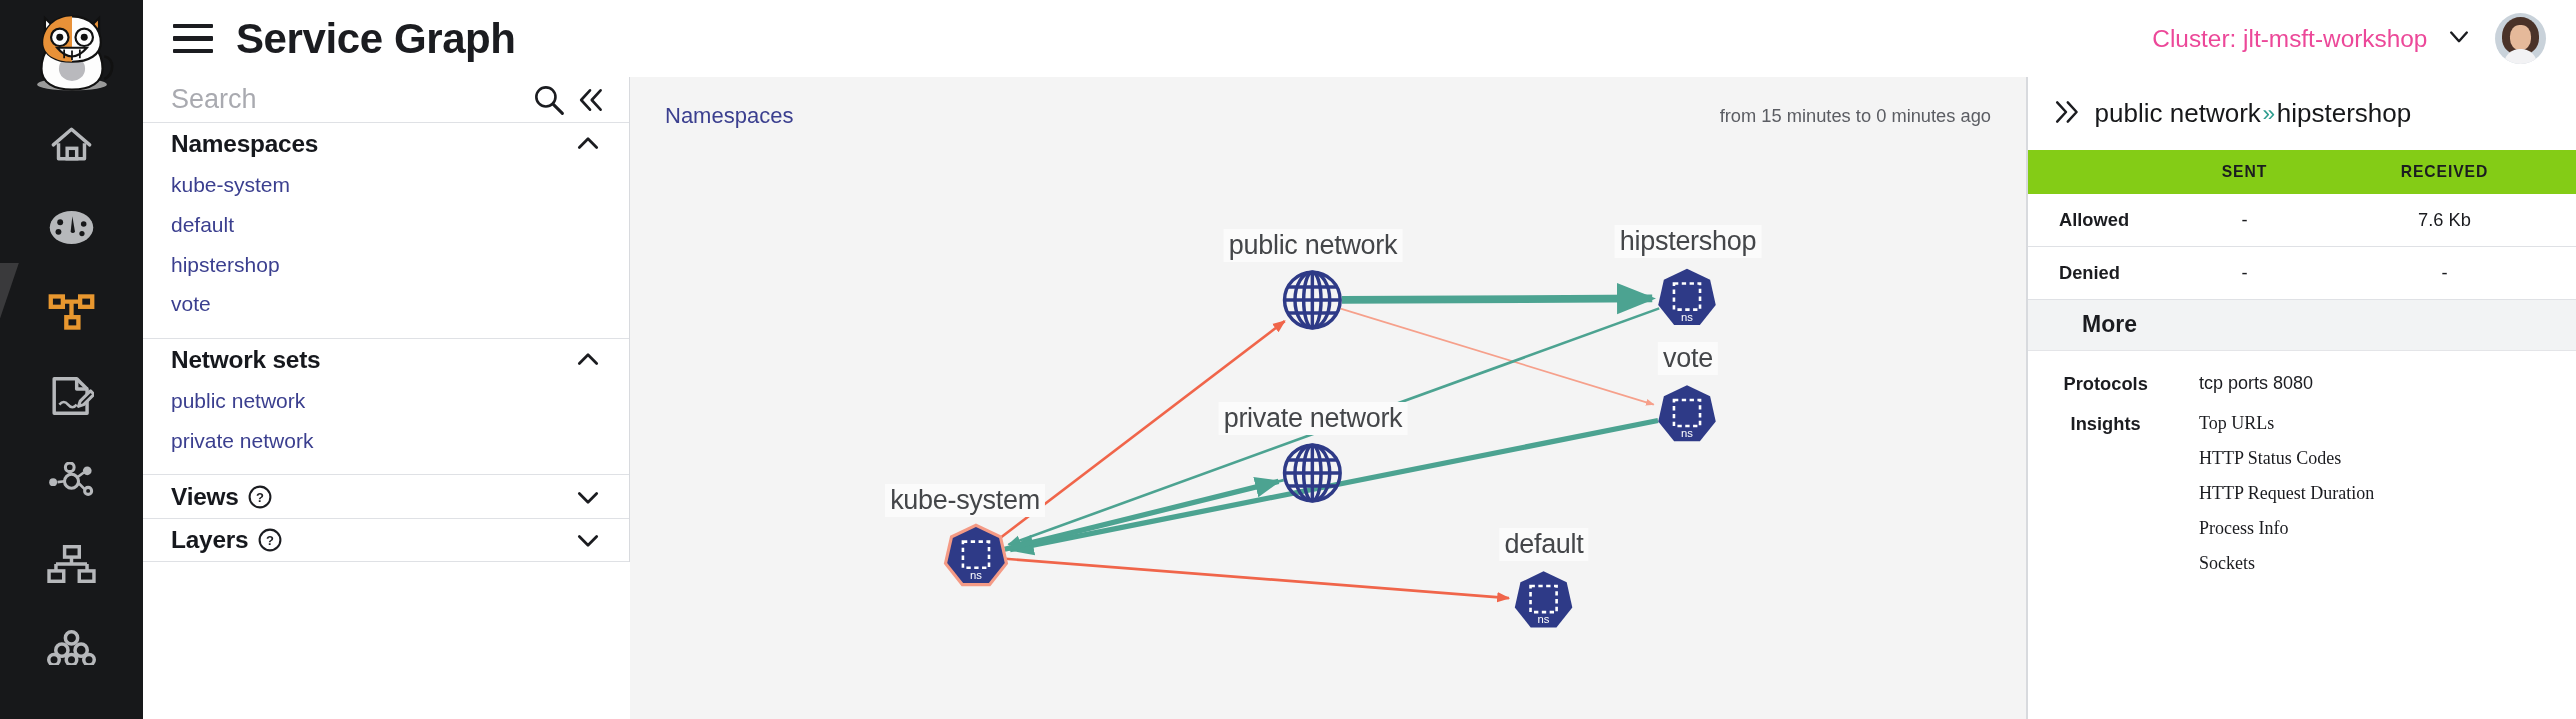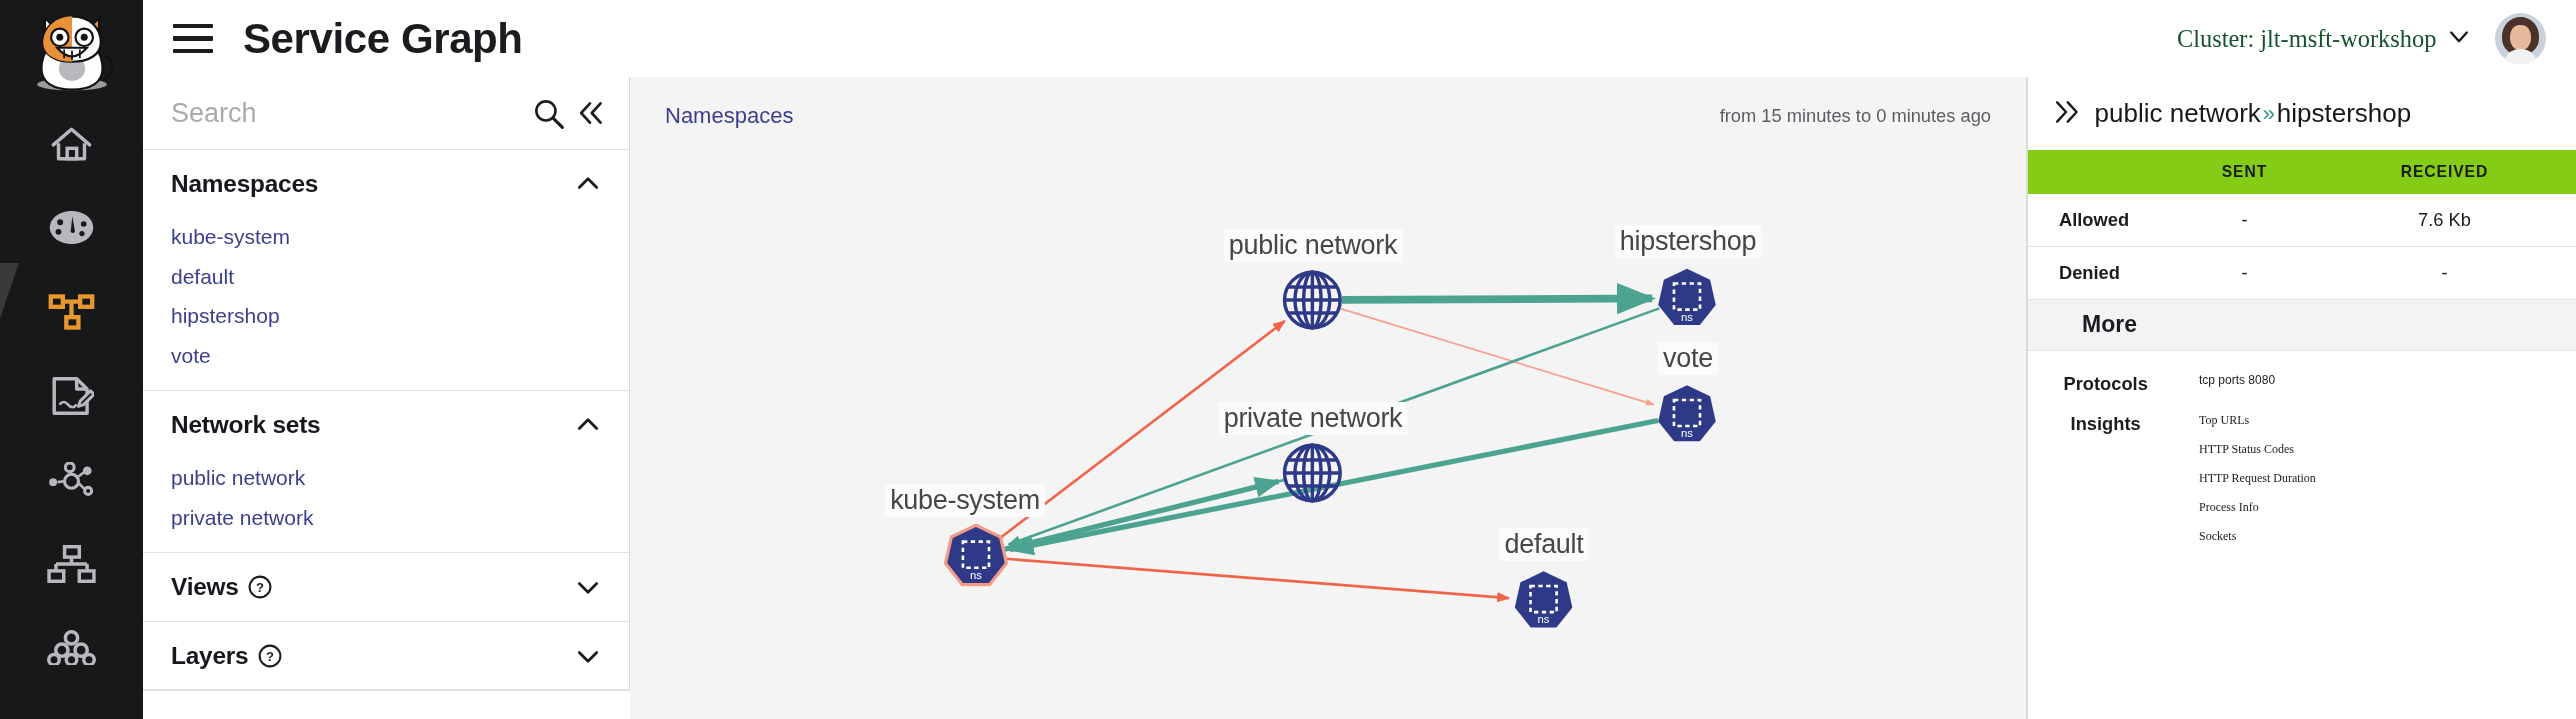--- a/index.html
+++ b/index.html
@@ -24,21 +24,21 @@
   }
   .rail-item.active::before {
     content: ""; position: absolute; left: 0; top: -7px;
     width: 19px; height: 56px; background: #3a3a3c;
     clip-path: polygon(0 0, 100% 0, 0 100%);
   }
   .rail-item svg { display: block; }
 
   
   .panel {
-    width: 487px; flex: 0 0 487px; height: 691px;
+    width: 487px; flex: 0 0 487px; height: 562px;
     background: #ffffff; border-right: 0.9px solid #d8dade;
     display: flex; flex-direction: column;
   }
   .panel-head {
     height: 77px; display: flex; align-items: center;
     padding: 0 22.6px 0 28px; border-bottom: 1.7px solid #dfe1e5;
     background: #fff;
   }
   .search-input {
     flex: 1 1 auto; border: none; outline: none;
@@ -112,35 +112,35 @@
   .tbl tbody td.lead { font-weight: bold; text-align: left; padding-left: 31px; }
   .more-bar {
     background: #f2f3f4; font-size: 23px; font-weight: bold; color: #1b1c20;
     padding: 11.3px 0 11.3px 54px; border-bottom: 0.9px solid #e4e5e8;
   }
   .kv { display: flex; padding: 10.5px 0 0 0; }
   .kv .k {
     width: 171px; flex: 0 0 171px; text-align: center; padding-right: 15.7px;
     font-size: 18.3px; font-weight: bold; color: #1b1c20;
   }
-  .kv .v { font-size: 12px; color: #1b1c20; }
+  .kv .v { font-size: 18px; color: #1b1c20; }
   .kv .v .line { padding-bottom: 14px; }
   .kv .v .line.link { cursor: pointer; font-family: Liberation Serif, serif; }
 
   
   .topbar {
     position: absolute; top: 0; left: 143px; width: 2433px; height: 77px;
     background: #ffffff; display: flex; align-items: center;
     z-index: 5; border-bottom: none;
   }
   .burger { width: 40px; height: 30px; margin-left: 30px; display:flex; flex-direction:column; justify-content:space-between; cursor:pointer;}
   .burger span { display:block; height: 4.4px; background:#1b1c20; border-radius:0.9px; }
-  .app-title { font-size: 42px; font-weight: bold; color: #1b1c20; margin-left: 30px; letter-spacing: -0.4px; }
+  .app-title { font-size: 42px; font-weight: bold; color: #1b1c20; margin-left: 23px; letter-spacing: -0.4px; }
   .topbar-right { margin-left: auto; display: flex; align-items: center; gap: 22.6px; padding-right: 30px; }
-  .cluster-sel { display: flex; align-items: center; gap: 10px; font-size: 24.4px; color: #14532d; cursor: pointer; font-family: Liberation Serif, serif; }
+  .cluster-sel { display: flex; align-items: center; gap: 19px; font-size: 24.4px; color: #ec4899; cursor: pointer; }
   .avatar {
     width: 51px; height: 51px; border-radius: 50%; overflow: hidden;
     background: #c9d2da; position: relative; flex: 0 0 51px;
   }
   .avatar .hair { position:absolute; left:7px; top:3.5px; width:37px; height:38px; background:#4a3228; border-radius:50% 50% 44% 44%; }
   .avatar .face { position:absolute; left:15px; top:12.2px; width:21px; height:24.4px; background:#e5b99a; border-radius:46%; }
   .avatar .body { position:absolute; left:8.7px; bottom:-3.5px; width:33px; height:19px; background:#f2f2f4; border-radius:15.7px 15.7px 0 0; }
 </style>
 </head>
 <body>

